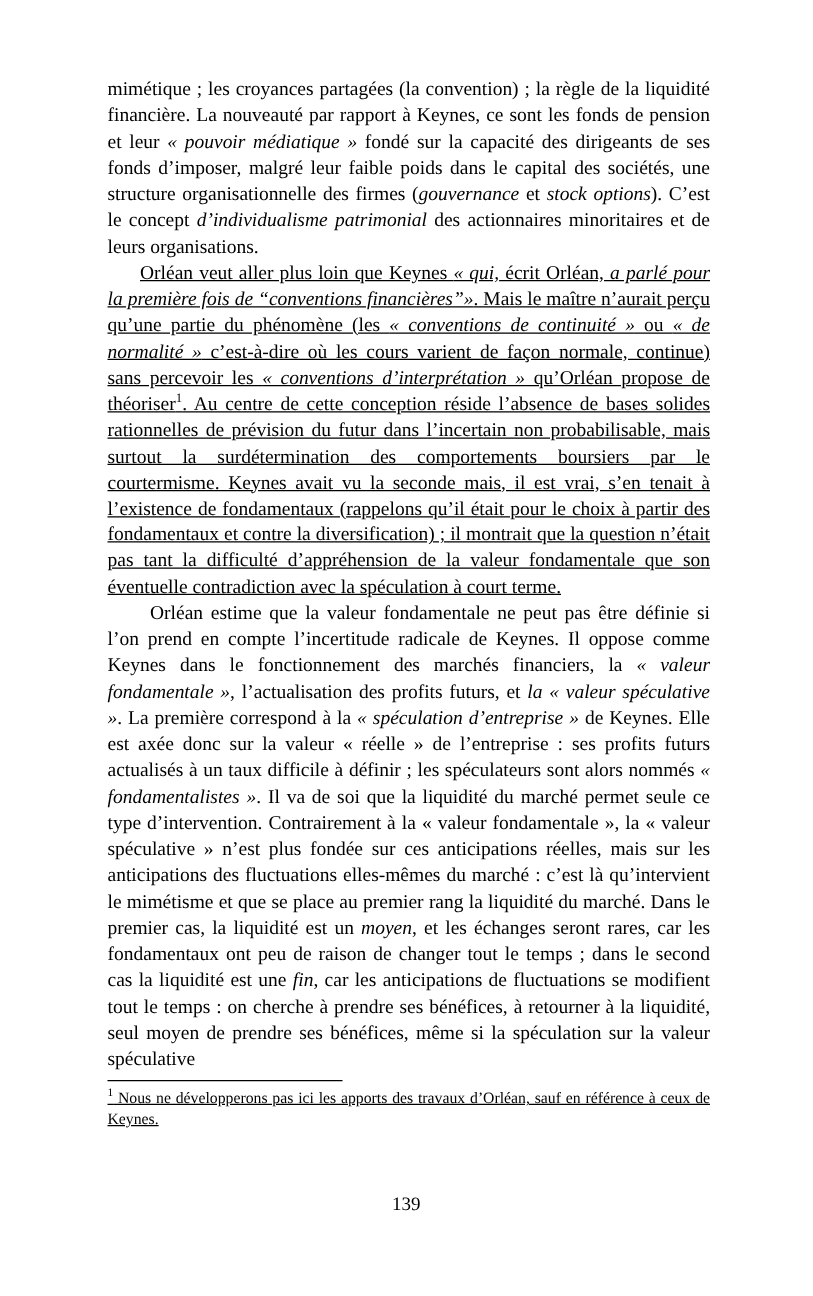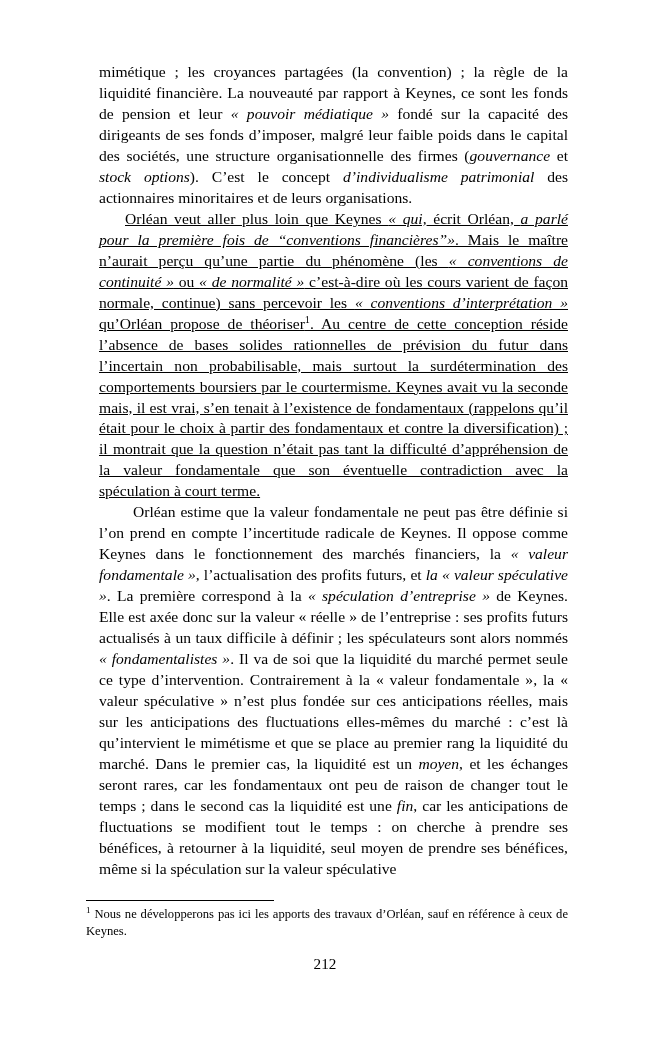--- a/index.html
+++ b/index.html
@@ -23,21 +23,20 @@
     height: 1037px;
     box-sizing: border-box;
     padding: 62px 82px 0 86px;
   }
   .body-text {
     font-size: 15.6px;
     line-height: 1.345;
     text-align: justify;
     text-justify: inter-word;
     hyphens: none;
-    margin-left: 13px;
   }
   .body-text p {
     margin: 0;
   }
   .para-indent {
     text-indent: 26px;
     text-decoration: underline;
   }
   .para-indent-wide {
     text-indent: 34px;
@@ -46,22 +45,23 @@
     font-style: italic;
   }
   sup.fn {
     font-size: 0.66em;
     vertical-align: super;
     line-height: 0;
   }
   .footnote-area {
     position: absolute;
     left: 86px;
-    top: 900px;
+    top: 864px;
     width: 482px;
+    text-decoration: underline;
   }
   .footnote-rule {
     width: 188px;
     height: 0;
     border-top: 1px solid #000000;
     margin: 0 0 5px 0;
   }
   .footnote-text {
     font-size: 12.6px;
     line-height: 1.32;
@@ -95,13 +95,13 @@
 </div>
 
 <div class="footnote-area">
   <div class="footnote-rule"></div>
   <div class="footnote-text">
     <sup class="fn">1</sup>
     <span>Nous ne développerons pas ici les apports des travaux d’Orléan, sauf en référence à ceux de Keynes.</span>
   </div>
 </div>
 
-<div class="folio">212</div>
+<div class="folio">139</div>
 
 </body></html>

